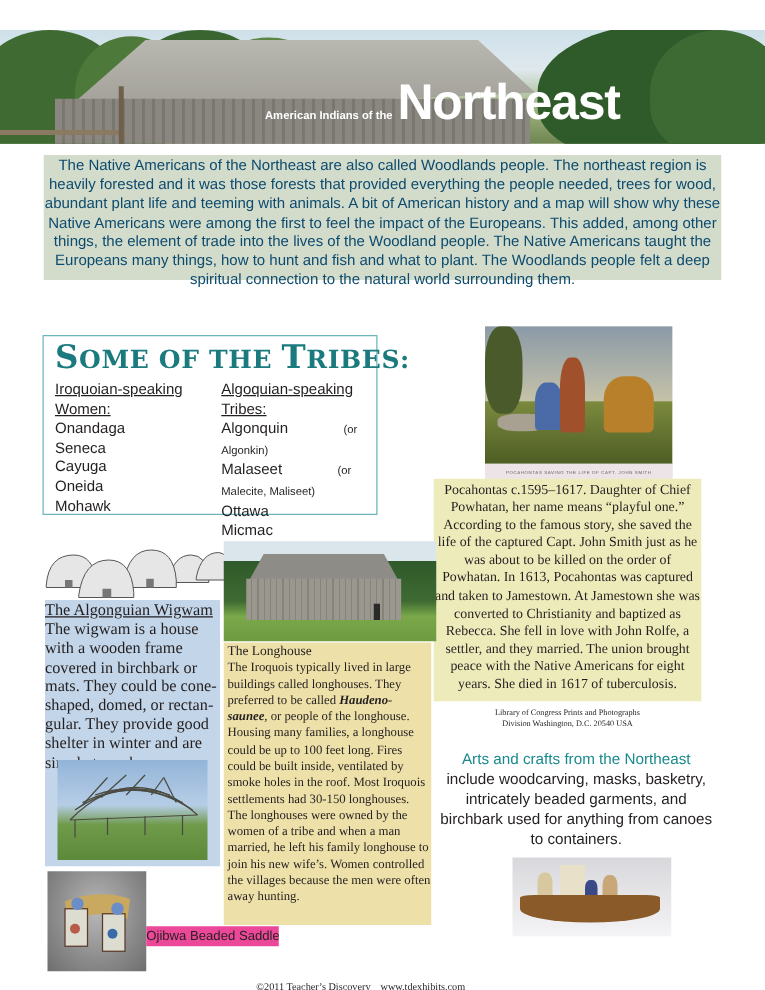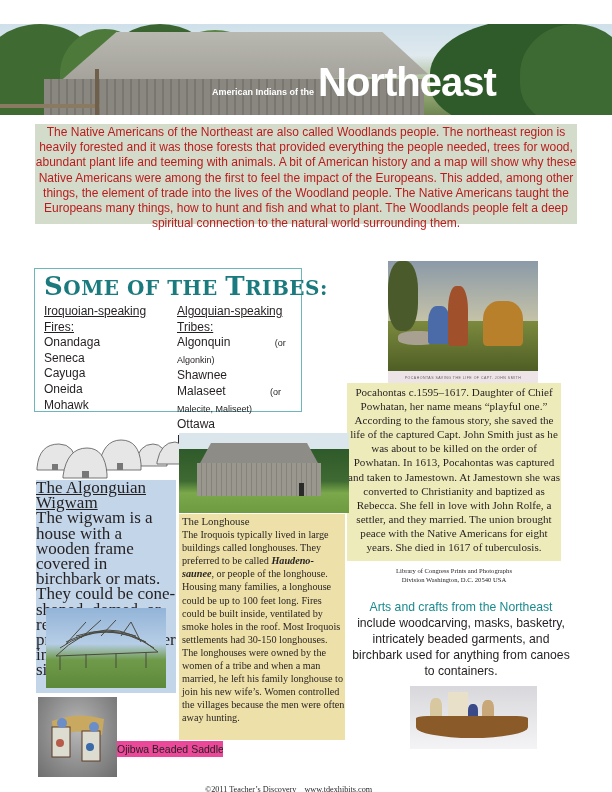--- a/index.html
+++ b/index.html
@@ -23,21 +23,21 @@
     clip-path: polygon(18% 0%, 88% 0%, 100% 70%, 0% 100%); }
   #banner .wall { position: absolute; left: 44px; top: 55px; width: 380px; height: 40px;
     background: repeating-linear-gradient(90deg, #8a8780 0px, #8a8780 6px, #7a7770 6px, #7a7770 8px); }
   #banner .fence { position: absolute; left: 0; top: 80px; width: 100px; height: 4px; background: #8b7a62; }
   #banner .post { position: absolute; left: 95px; top: 45px; width: 4px; height: 50px; background: #6f604c; }
   #header-sub { left: 212px; top: 87px; font-size: 9px; font-weight: bold; color: #ffffff; white-space: nowrap; }
   #header-title { left: 318px; top: 60px; font-size: 40px; font-weight: bold; color: #ffffff; letter-spacing: -1px; white-space: nowrap; }
 
   
   #intro { left: 35px; top: 124px; width: 542px; height: 100px; background: #d3dccb;
-    font-size: 12px; line-height: 15.2px; text-align: center; padding: 1px 0 0 0; color: #b91c1c; }
+    font-size: 12px; line-height: 15.2px; text-align: center; padding: 1px 0 0 0; color: #0c4a6e; }
 
   
   #tribes { left: 34px; top: 268px; width: 268px; height: 144px; border: 1.5px solid #6cb6bc; background: #ffffff; }
   #tribes-title { left: 9px; top: 2px; font-family: "DejaVu Serif", serif; font-weight: bold; color: #1a7a7e;
     font-size: 20px; letter-spacing: 0.5px; white-space: nowrap; }
   #tribes-title .cap { font-size: 26px; }
   .tcol { position: absolute; top: 35px; font-size: 12px; line-height: 15.6px; color: #231f20; }
   #tcol1 { left: 9px; width: 126px; }
   #tcol2 { left: 142px; width: 125px; }
   .tcol .hd { text-decoration: underline; }
@@ -75,21 +75,21 @@
   #canoe-img .p1 { position: absolute; left: 20px; top: 12px; width: 12px; height: 20px; background: #d8c8a0; border-radius: 40% 40% 10% 10%; }
   #canoe-img .p2 { position: absolute; left: 58px; top: 18px; width: 10px; height: 16px; background: #3a4a88; border-radius: 40% 40% 10% 10%; }
   #canoe-img .p3 { position: absolute; left: 72px; top: 14px; width: 12px; height: 20px; background: #c8a878; border-radius: 40% 40% 10% 10%; }
 
   
   #wigwam-draw { left: 35px; top: 436px; width: 145px; height: 45px; }
 
   
   #wigwam-box { left: 36px; top: 480px; width: 140px; height: 213px; background: #c3d5e8; }
   #wigwam-text { left: 36px; top: 480px; width: 140px; font-family: "Liberation Serif", serif;
-    font-size: 17px; line-height: 15.2px; padding-left: 0px; color: #231f20; }
+    font-size: 13px; line-height: 15.2px; padding-left: 0px; color: #231f20; }
   #wigwam-text .hd { text-decoration: underline; display: block; }
   #wigwam-photo { left: 46px; top: 608px; width: 120px; height: 80px; overflow: hidden;
     background: linear-gradient(180deg, #93b4d8 0%, #b6cde6 45%, #6f9a4a 65%, #5c8a3a 100%); }
   #wigwam-photo svg { position: absolute; left: 0; top: 0; }
 
   
   #saddle-img { left: 38px; top: 697px; width: 79px; height: 80px;
     background: radial-gradient(ellipse at 50% 40%, #b8b8b8 0%, #8a8a8a 60%, #6e6e6e 100%); overflow: hidden; }
   #saddle-caption { left: 117px; top: 741px; width: 106px; height: 16px; background: #ec4899;
     font-size: 10.5px; line-height: 16px; color: #231f20; padding-left: 0px; white-space: nowrap; overflow: hidden; }
@@ -130,31 +130,30 @@
 </div>
 <div id="header-sub" class="abs">American Indians of the</div>
 <div id="header-title" class="abs">Northeast</div>
 
 <div id="intro" class="abs">The Native Americans of the Northeast are also called Woodlands people. The northeast region is heavily forested and it was those forests that provided everything the people needed, trees for wood, abundant plant life and teeming with animals. A bit of American history and a map will show why these Native Americans were among the first to feel the impact of the Europeans. This added, among other things, the element of trade into the lives of the Woodland people. The Native Americans taught the Europeans many things, how to hunt and fish and what to plant. The Woodlands people felt a deep spiritual connection to the natural world surrounding them.</div>
 
 <div id="tribes" class="abs">
   <div id="tribes-title" class="abs"><span class="cap">S</span><span>OME OF THE </span><span class="cap">T</span><span>RIBES:</span></div>
   <div id="tcol1" class="tcol">
     <div class="hd">Iroquoian-speaking </div>
-    <div class="hd">Fires:</div>
+    <div class="hd">Women:</div>
     <div>Onandaga</div>
     <div>Seneca</div>
     <div>Cayuga</div>
     <div>Oneida</div>
     <div>Mohawk</div>
   </div>
   <div id="tcol2" class="tcol">
     <div class="hd">Algoquian-speaking Tribes:</div>
     <div><span>Algonquin </span><span class="sm">(or Algonkin)</span></div>
-    <div>Shawnee</div>
     <div><span>Malaseet </span><span class="sm">(or Malecite, Maliseet)</span></div>
     <div>Ottawa</div>
     <div>Micmac</div>
   </div>
 </div>
 
 <div id="poca-img" class="abs">
   <div class="sky"></div>
   <div class="grass"></div>
   <div class="tree"></div>

